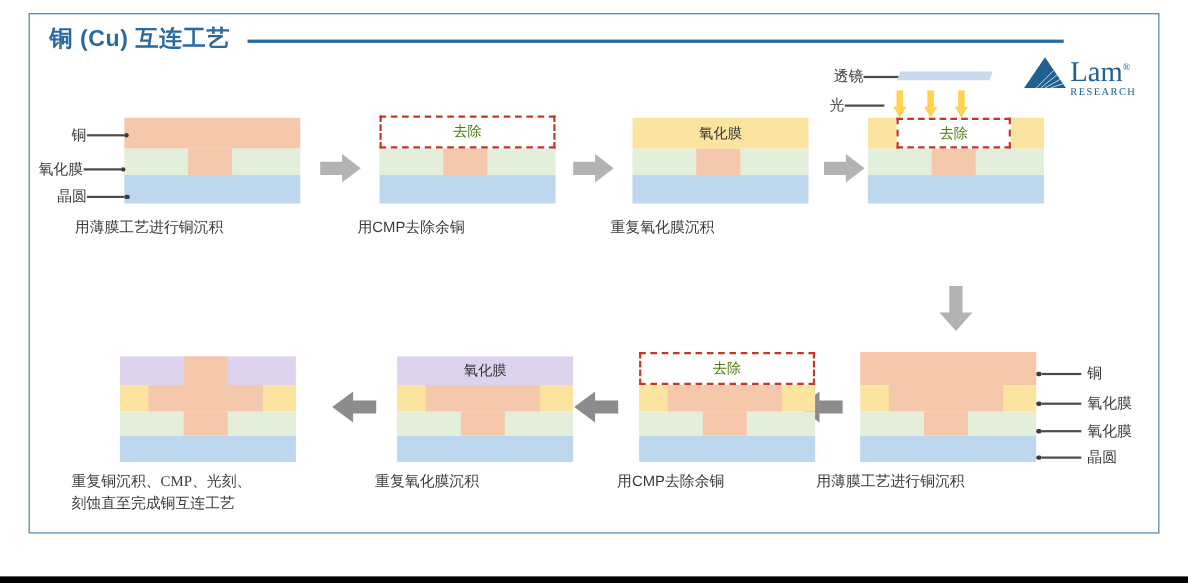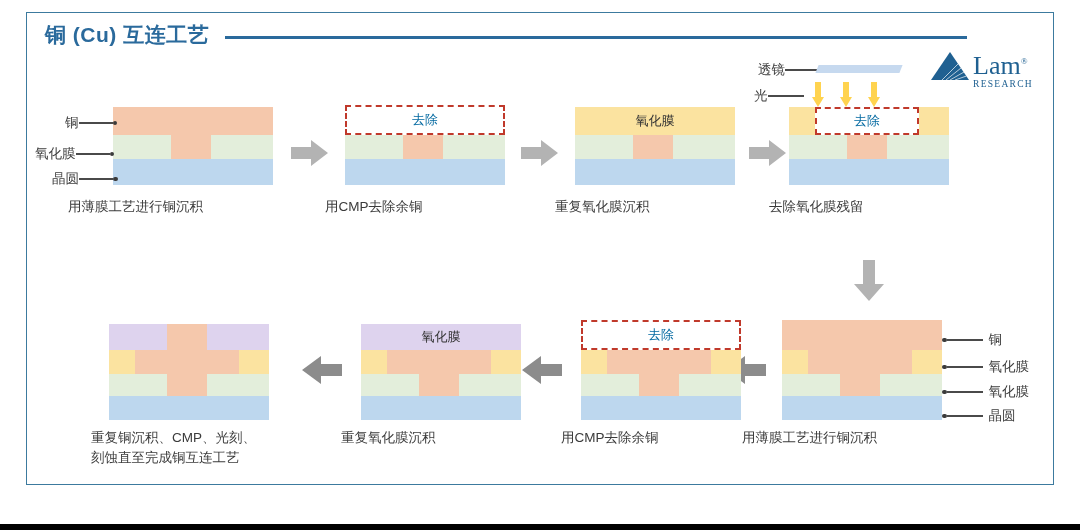--- a/index.html
+++ b/index.html
@@ -40,21 +40,21 @@
   
   .stack { position:absolute; }
   .layer { position:absolute; }
   .cap {
     position:absolute; text-align:left; font-size:13.5px; color:#3b3b3b;
     line-height:20px; white-space:pre-line;
   }
   .dashbox {
     position:absolute; border:2px dashed #c0392b; display:flex;
     align-items:center; justify-content:center;
-    font-size:13px; color:#0369a1;
+    font-size:13px; color:#4d7c0f;
   }
   .inlabel {
     position:absolute; display:flex; align-items:center; justify-content:center;
     font-size:13px; color:#333; width:100%; height:100%;
   }
   
   .callout { position:absolute; display:flex; align-items:center; }
   .callout .txt { font-size:13.5px; color:#3b3b3b; white-space:nowrap; }
   .callout .lead { height:1.2px; background:#4a4a4a; }
   .callout .dot { width:4.5px; height:4.5px; border-radius:50%; background:#3b3b3b; }
@@ -176,21 +176,20 @@
 
   <div class="stack" style="left:762px; top:94px; width:160px; height:78px;">
     <div class="layer" style="left:0; top:52px; width:160px; height:26px; background:#bdd7ee;"></div>
     <div class="layer" style="left:0; top:28px; width:160px; height:24px; background:#e3eedb;"></div>
     <div class="layer" style="left:58px; top:28px; width:40px; height:24px; background:#f5c8ac;"></div>
     <div class="layer" style="left:0; top:0; width:160px; height:28px; background:#fbe3a0;"></div>
     <div class="dashbox" style="left:26px; top:0px; width:104px; height:28px; background:#ffffff;">
       <span>去除</span>
     </div>
   </div>
-  <div class="cap" style="left:742px; top:184px; width:200px;">去除氧化膜残留</div>
 
   <svg class="arrow-d" style="left:826px; top:247px;" width="32" height="42" viewBox="0 0 32 42">
     <polygon points="10,0 22,0 22,24 31,24 16,41 1,24 10,24" fill="#b3b3b3"></polygon>
   </svg>
 
   <div class="stack" style="left:755px; top:307px; width:160px; height:100px;">
 
     <div class="layer" style="left:0; top:76px; width:160px; height:24px; background:#bdd7ee;"></div>
 
     <div class="layer" style="left:0; top:54px; width:160px; height:22px; background:#e3eedb;"></div>
@@ -262,18 +261,18 @@
 
   <div class="stack" style="left:82px; top:311px; width:160px; height:96px;">
     <div class="layer" style="left:0; top:72px; width:160px; height:24px; background:#bdd7ee;"></div>
     <div class="layer" style="left:0; top:50px; width:160px; height:22px; background:#e3eedb;"></div>
     <div class="layer" style="left:58px; top:50px; width:40px; height:22px; background:#f5c8ac;"></div>
     <div class="layer" style="left:0; top:26px; width:160px; height:24px; background:#fbe3a0;"></div>
     <div class="layer" style="left:26px; top:26px; width:104px; height:24px; background:#f5c8ac;"></div>
     <div class="layer" style="left:0; top:0; width:160px; height:26px; background:#ded3ee;"></div>
     <div class="layer" style="left:58px; top:0; width:40px; height:26px; background:#f5c8ac;"></div>
   </div>
-  <div class="cap" style="left:64px; top:415px; width:220px;">重复铜沉积、CMP、光刻、
+  <div class="cap" style="left:38px; top:415px; width:220px;font-family:Liberation Serif, serif;">重复铜沉积、CMP、光刻、
 刻蚀直至完成铜互连工艺</div>
 
 </div>
 
 <div id="bottom-bar"></div>
 
 </body></html>

